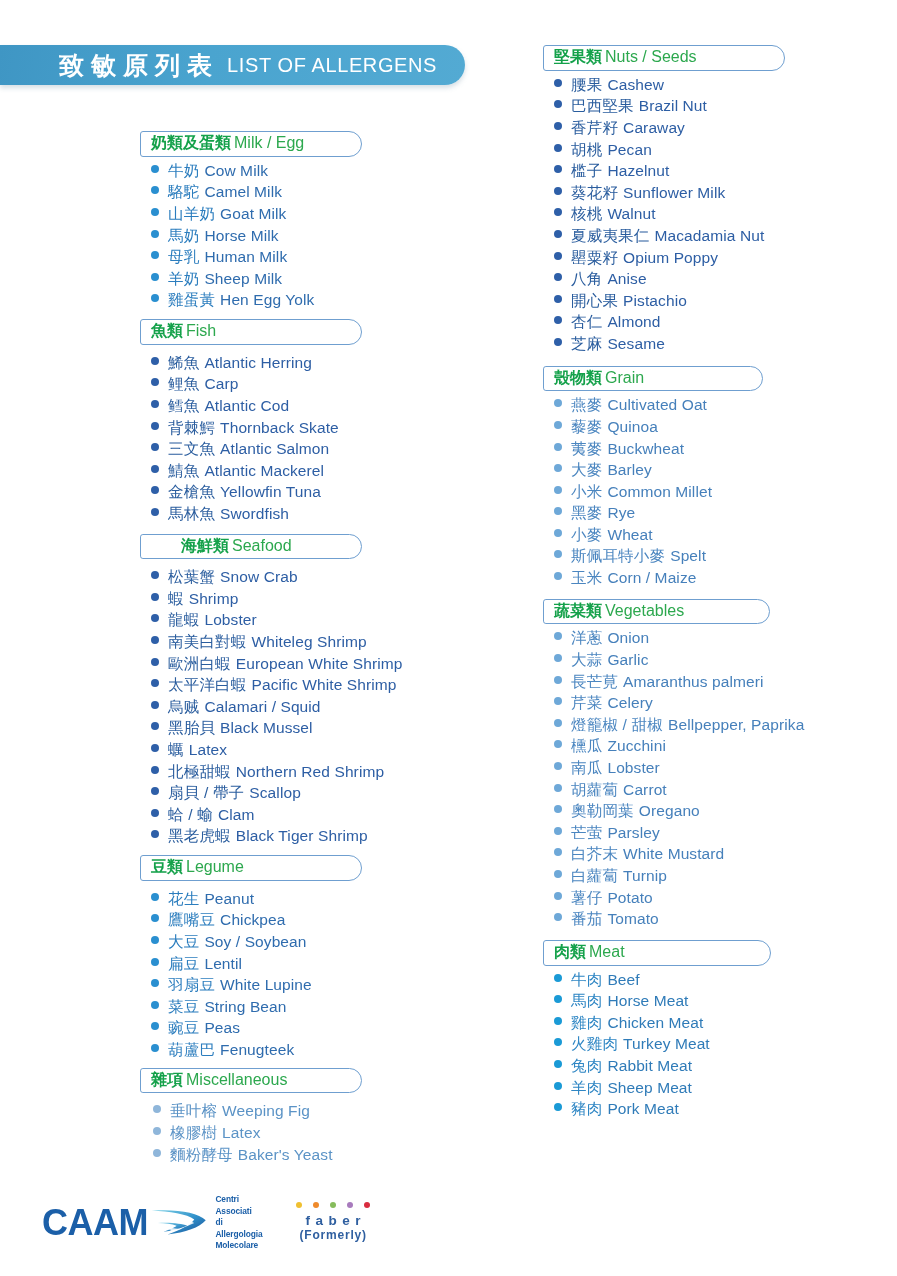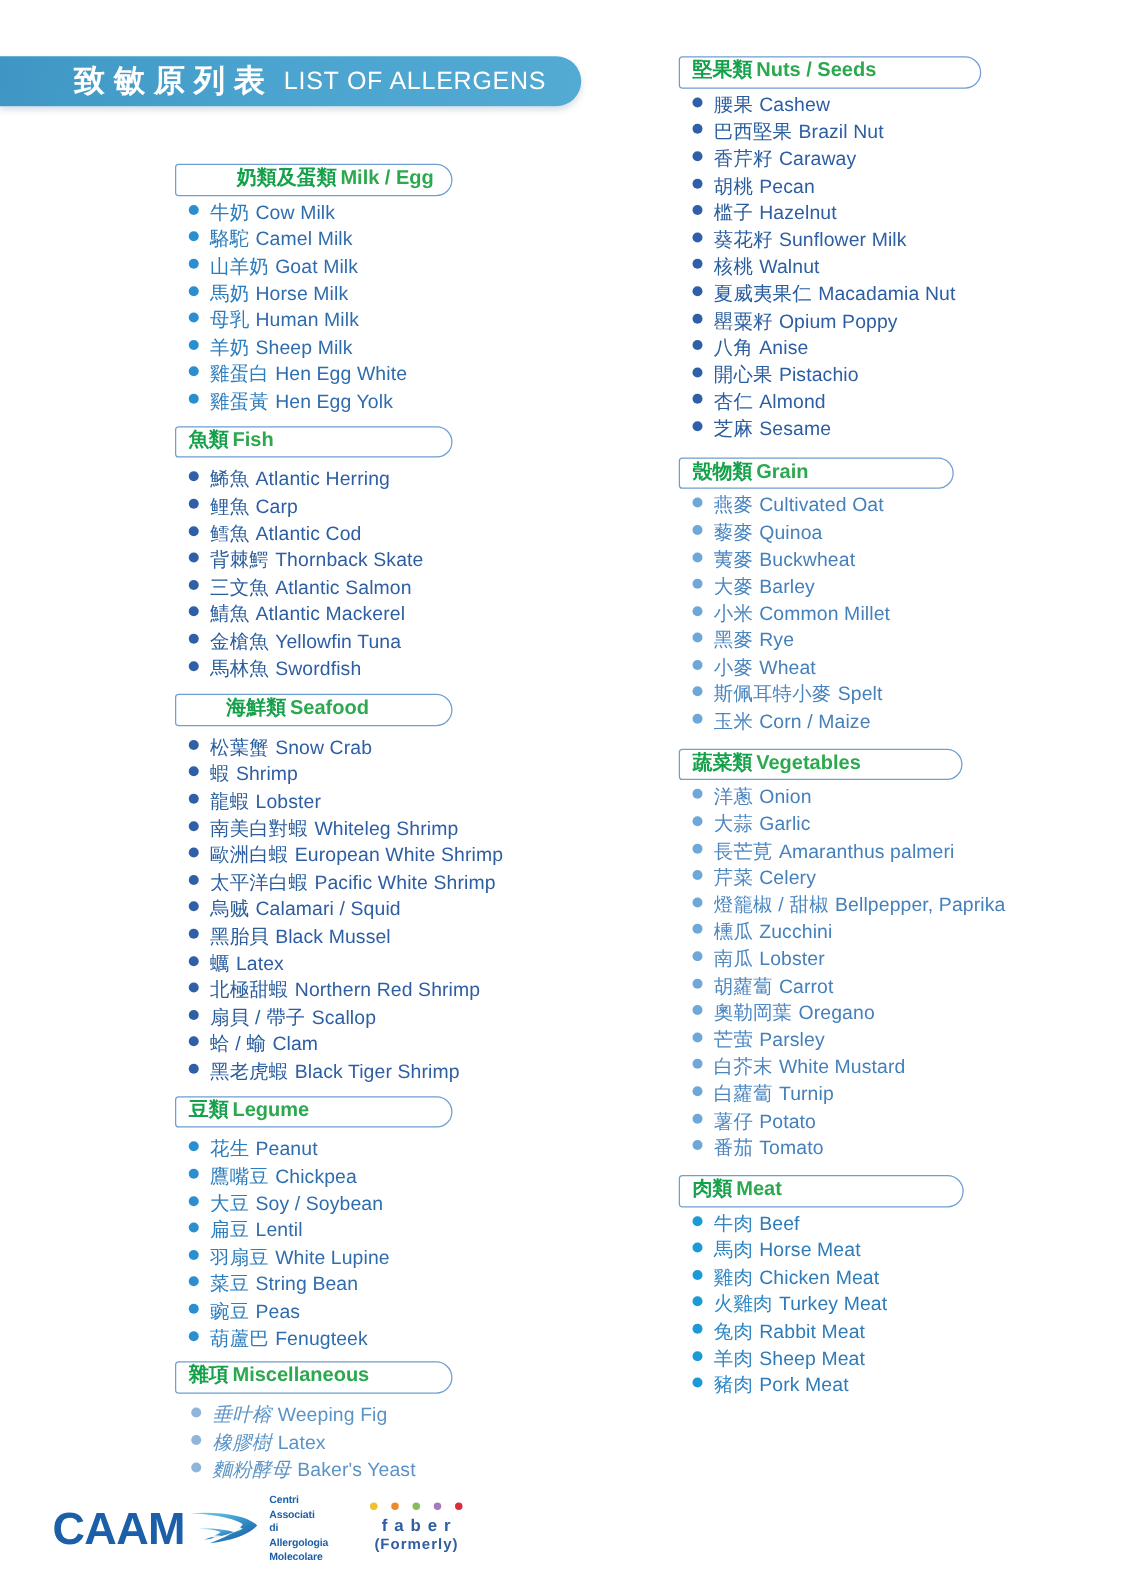--- a/index.html
+++ b/index.html
@@ -82,24 +82,24 @@
     margin-bottom: 3px;
   }
   .sec-head-cn {
     color: #14a14a;
     font-size: 16px;
     font-weight: bold;
   }
   .sec-head-en {
     color: #2ca84e;
     font-size: 16px;
-    font-weight: bold;
+    font-weight: normal;
     margin-left: 3px;
   }
-  .sec-head.w-milk   { width: 222px; text-align: right; }
+  .sec-head.w-milk   { width: 222px; }
   .sec-head.w-fish   { width: 222px; }
   .sec-head.w-sea    { width: 222px; padding-left: 40px; }
   .sec-head.w-leg    { width: 222px; }
   .sec-head.w-misc   { width: 222px; }
   .sec-head.w-nuts   { width: 242px; }
   .sec-head.w-grain  { width: 220px; }
   .sec-head.w-veg    { width: 227px; }
   .sec-head.w-meat   { width: 228px; }
 
   
@@ -144,21 +144,21 @@
 
   .pal-b .bullet { background: #2e5fa8; }
   .pal-b .txt-cn { color: #2a5d9e; text-align: center; }
   .pal-b .txt-en { color: #2d5ea4; }
 
   .pal-c .bullet { background: #6ea8d8; }
   .pal-c .txt-cn { color: #4b86c0; }
   .pal-c .txt-en { color: #4680bb; }
 
   .pal-d .bullet { background: #8fb6da; }
-  .pal-d .txt-cn { color: #5b93c6; font-style: italic; }
+  .pal-d .txt-cn { color: #5b93c6; }
   .pal-d .txt-en { color: #5b93c6; }
 
   .pal-e .bullet { background: #1a9ad6; }
   .pal-e .txt-cn { color: #2e86c4; }
   .pal-e .txt-en { color: #2f7bb8; }
 
   
   .sec-milk   { margin-bottom: 8px; }
   .sec-fish   { margin-bottom: 9px; }
   .sec-sea    { margin-bottom: 8px; }
@@ -276,25 +276,20 @@
         </li>
       <li>
           <span class="bullet"></span>
           <span class="txt-cn">母乳</span>
           <span class="txt-en">Human Milk</span>
         </li>
       <li>
           <span class="bullet"></span>
           <span class="txt-cn">羊奶</span>
           <span class="txt-en">Sheep Milk</span>
-        </li>
-      <li>
-          <span class="bullet"></span>
-          <span class="txt-cn">雞蛋白</span>
-          <span class="txt-en">Hen Egg White</span>
         </li>
       <li>
           <span class="bullet"></span>
           <span class="txt-cn">雞蛋黃</span>
           <span class="txt-en">Hen Egg Yolk</span>
         </li>
     </ul>
   </div>
 
   <div class="section sec-fish pal-b">

